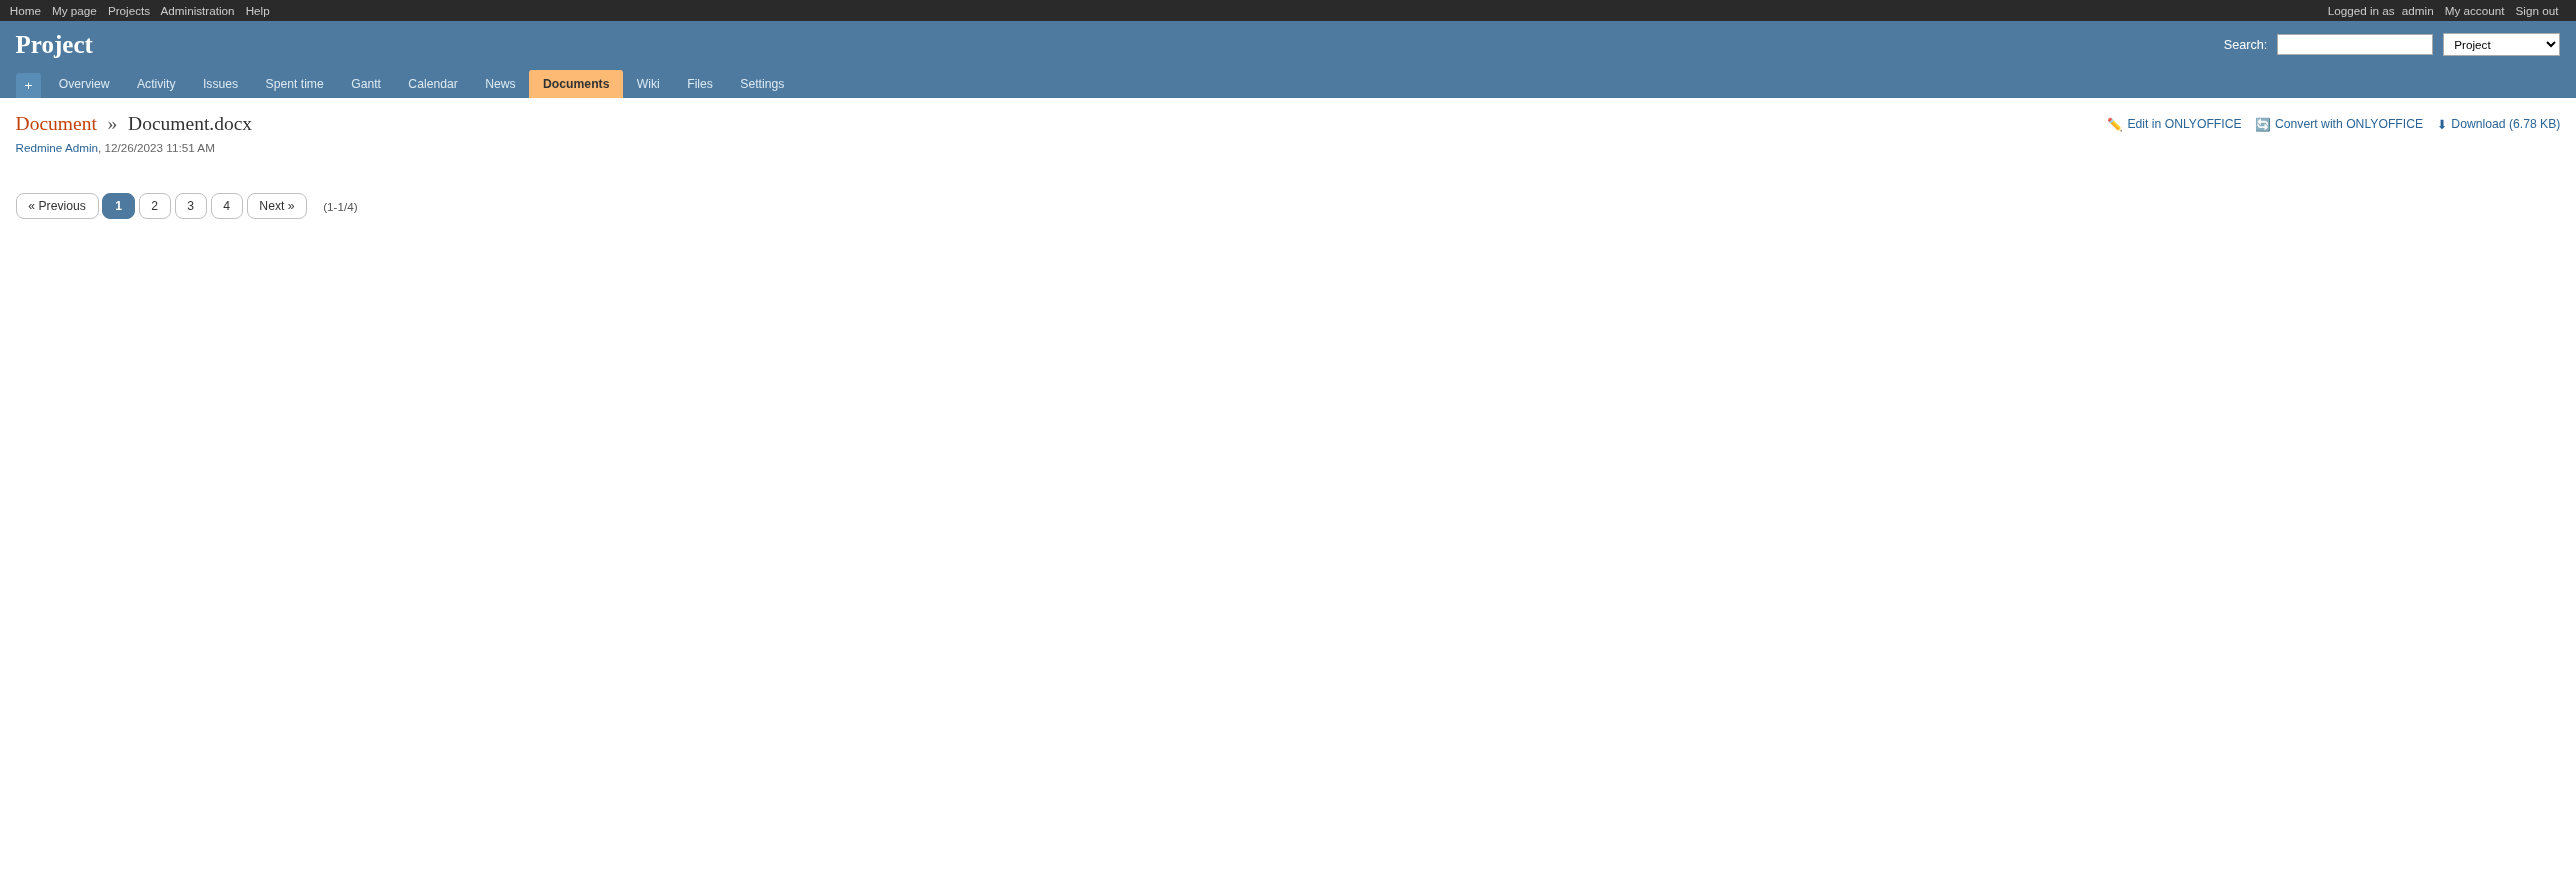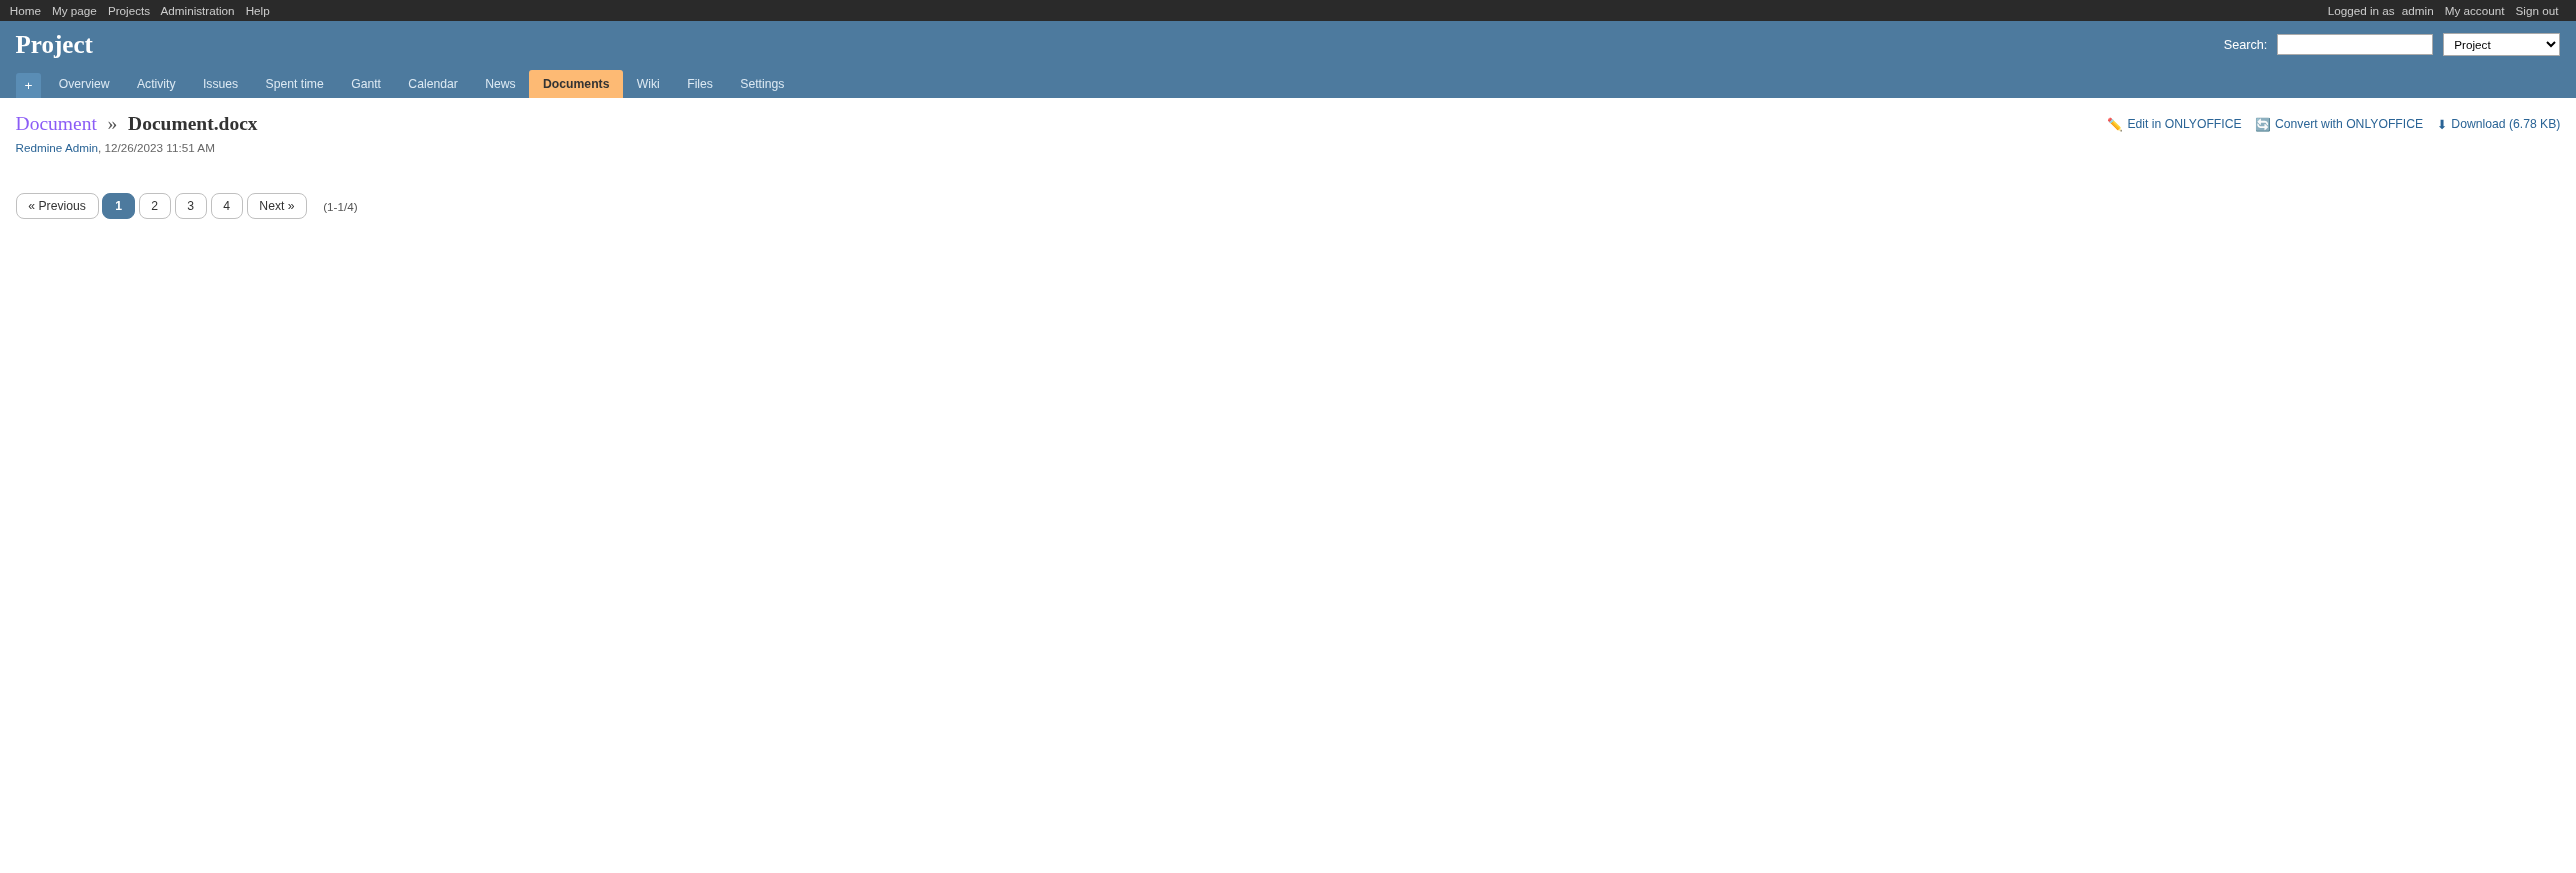--- a/index.html
+++ b/index.html
@@ -103,30 +103,30 @@
       display: flex;
       justify-content: space-between;
       align-items: center;
       margin-bottom: 5.9px;
     }
     #doc-breadcrumb {
       font-size: 19.5px;
       font-family: Georgia, serif;
     }
     #doc-breadcrumb a {
-      color: #8b5cf6;
+      color: #c2410c;
       text-decoration: none;
     }
     #doc-breadcrumb .separator {
       color: #555;
       margin: 0 5.9px;
     }
     #doc-breadcrumb .current-doc {
       color: #333;
-      font-weight: bold;
+      font-weight: normal;
     }
 
     #doc-actions {
       display: flex;
       align-items: center;
       gap: 13.7px;
       font-size: 12.2px;
     }
     .doc-action-link {
       color: #2a6496;

